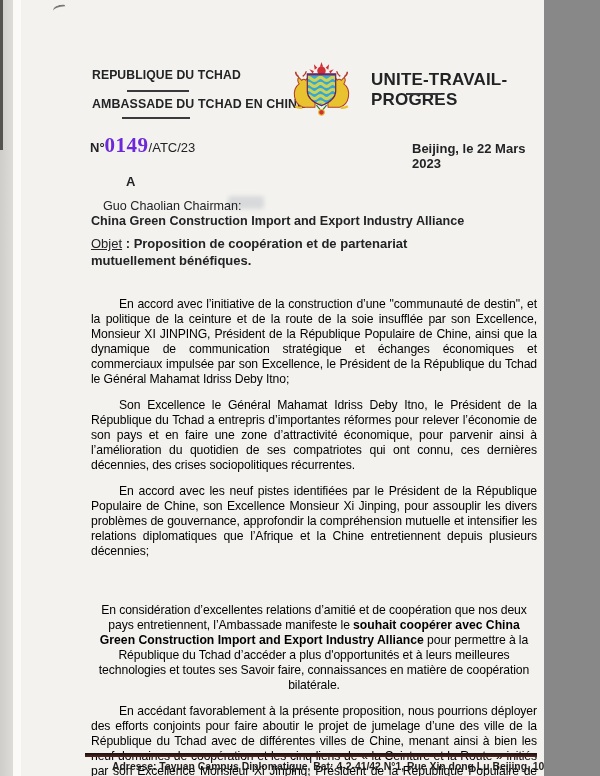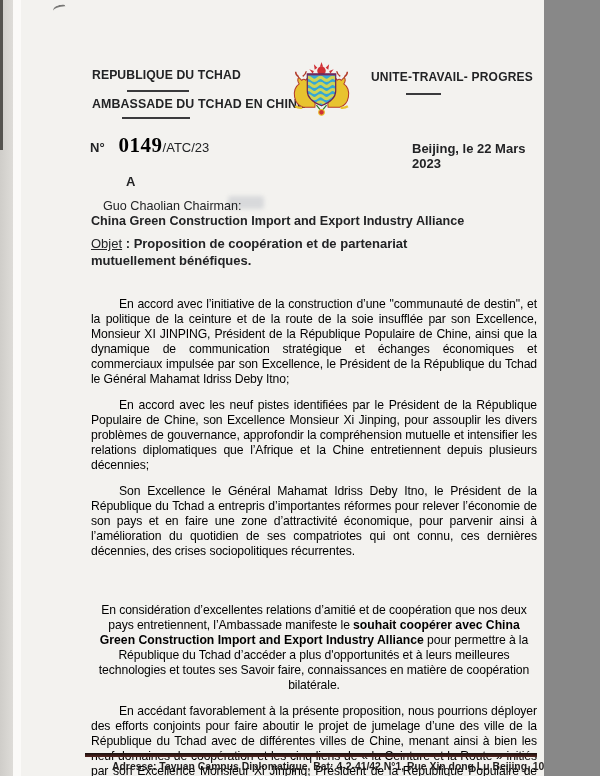--- a/index.html
+++ b/index.html
@@ -18,26 +18,26 @@
            border-top:2.5px solid #5a5a58; border-radius:60% 40% 50% 50%; transform:rotate(-12deg); opacity:.8; }
   .stamp-smudge { position:absolute; left:228px; top:196px; width:36px; height:13px;
                   background:#aeb2bc; opacity:.38; filter:blur(2px); border-radius:3px; }
 
   
   .h-left-1 { position:absolute; left:92px; top:68px;  font-size:12.2px; font-weight:bold; letter-spacing:.1px; }
   .rule-1   { position:absolute; left:127px; top:90px; width:62px; height:1.6px; background:#3a3a3c; }
   .h-left-2 { position:absolute; left:92px; top:97px;  font-size:12.4px; font-weight:bold; letter-spacing:.1px; }
   .rule-2   { position:absolute; left:122px; top:117px; width:68px; height:1.6px; background:#3a3a3c; }
   .emblem   { position:absolute; left:286px; top:61px; width:71px; height:56px; }
-  .motto    { position:absolute; left:371px; top:70px; font-size:12px; font-weight:bold; letter-spacing:.2px; }
+  .motto    { position:absolute; left:371px; top:70px; font-size:17px; font-weight:bold; letter-spacing:.2px; }
   .rule-3   { position:absolute; left:406px; top:93px; width:35px; height:1.6px; background:#3a3a3c; }
 
   .refline  { position:absolute; left:90px; top:133px; white-space:nowrap; }
   .refline .no   { font-size:13px; font-weight:bold; vertical-align:baseline; }
-  .refline .num  { font-family:"Liberation Serif", serif; font-size:21px; font-weight:bold; color:#000000; letter-spacing:.5px;margin-left:14px; }
+  .refline .num  { font-family:"Liberation Serif", serif; font-size:21px; font-weight:bold; color:#6d28d9; letter-spacing:.5px; }
   .refline .suf  { font-size:13px; font-weight:normal; }
   .dateline { position:absolute; left:372px; top:141px; font-size:13px; font-weight:bold;margin-left:40px; }
 
   .salutation { position:absolute; left:126px; top:174px; font-size:13px; font-weight:bold; }
   .rcpt-name  { position:absolute; left:103px; top:199px; font-size:12.6px; font-weight:normal; }
   .rcpt-org   { position:absolute; left:91px; top:214px; font-size:12.6px; font-weight:bold; }
 
   .subject { position:absolute; left:91px; top:236px; width:400px; font-size:13px; line-height:16.5px; font-weight:bold; }
   .subject .lbl { font-weight:normal; text-decoration:underline;margin-top:36px; }
 
@@ -122,22 +122,22 @@
   <div class="dateline">Beijing, le 22 Mars 2023</div>
 
   <div class="salutation">A</div>
   <div class="rcpt-name">Guo Chaolian Chairman:</div>
   <div class="rcpt-org">China Green Construction Import and Export Industry Alliance</div>
 
   <div class="subject"><span class="lbl">Objet</span><span> : </span><span>Proposition de coopération et de partenariat mutuellement bénéfiques.</span></div>
 
   <div class="body">
     <p class="indent">En accord avec l’initiative de la construction d’une "communauté de destin", et la politique de la ceinture et de la route de la soie insufflée par son Excellence, Monsieur XI JINPING, Président de la République Populaire de Chine, ainsi que la dynamique de communication stratégique et échanges économiques et commerciaux impulsée par son Excellence, le Président de la République du Tchad le Général Mahamat Idriss Deby Itno;</p>
+    <p class="indent">Son Excellence le Général Mahamat Idriss Deby Itno, le Président de la République du Tchad a entrepris d’importantes réformes pour relever l’économie de son pays et en faire une zone d’attractivité économique, pour parvenir ainsi à l’amélioration du quotidien de ses compatriotes qui ont connu, ces dernières décennies, des crises sociopolitiques récurrentes.</p>
     <p class="indent">En accord avec les neuf pistes identifiées par le Président de la République Populaire de Chine, son Excellence Monsieur Xi Jinping, pour assouplir les divers problèmes de gouvernance, approfondir la compréhension mutuelle et intensifier les relations diplomatiques que l’Afrique et la Chine entretiennent depuis plusieurs décennies;</p>
-    <p class="indent">Son Excellence le Général Mahamat Idriss Deby Itno, le Président de la République du Tchad a entrepris d’importantes réformes pour relever l’économie de son pays et en faire une zone d’attractivité économique, pour parvenir ainsi à l’amélioration du quotidien de ses compatriotes qui ont connu, ces dernières décennies, des crises sociopolitiques récurrentes.</p>
     <p class="ragged"><span>En considération d’excellentes relations d’amitié et de coopération que nos deux pays entretiennent, l’Ambassade manifeste le </span><b>souhait coopérer avec  China Green Construction Import and Export Industry Alliance</b><span> pour permettre à la République du Tchad d’accéder a plus d'opportunités et à leurs meilleures technologies et toutes ses Savoir faire, connaissances en matière de coopération bilatérale.</span></p>
     <p class="indent">En accédant favorablement à la présente proposition, nous pourrions déployer des efforts conjoints pour faire aboutir le projet de jumelage d’une des ville de la République du Tchad avec de différentes villes de Chine, menant ainsi à bien les neuf domaines de coopération et les cinq liens de « la Ceinture et la Route » initiés par son Excellence Monsieur Xi Jinping, Président de la République Populaire de Chine, à</p>
   </div>
 
   <div class="footer-rule"></div>
   <div class="footer-addr">Adresse: Tayuan Campus Diplomatique, Bat: 4-2-41/42 N°1, Rue Xin dong Lu Beijing, 100600 Chine,</div>
 
 </div>
 
 </body></html>

